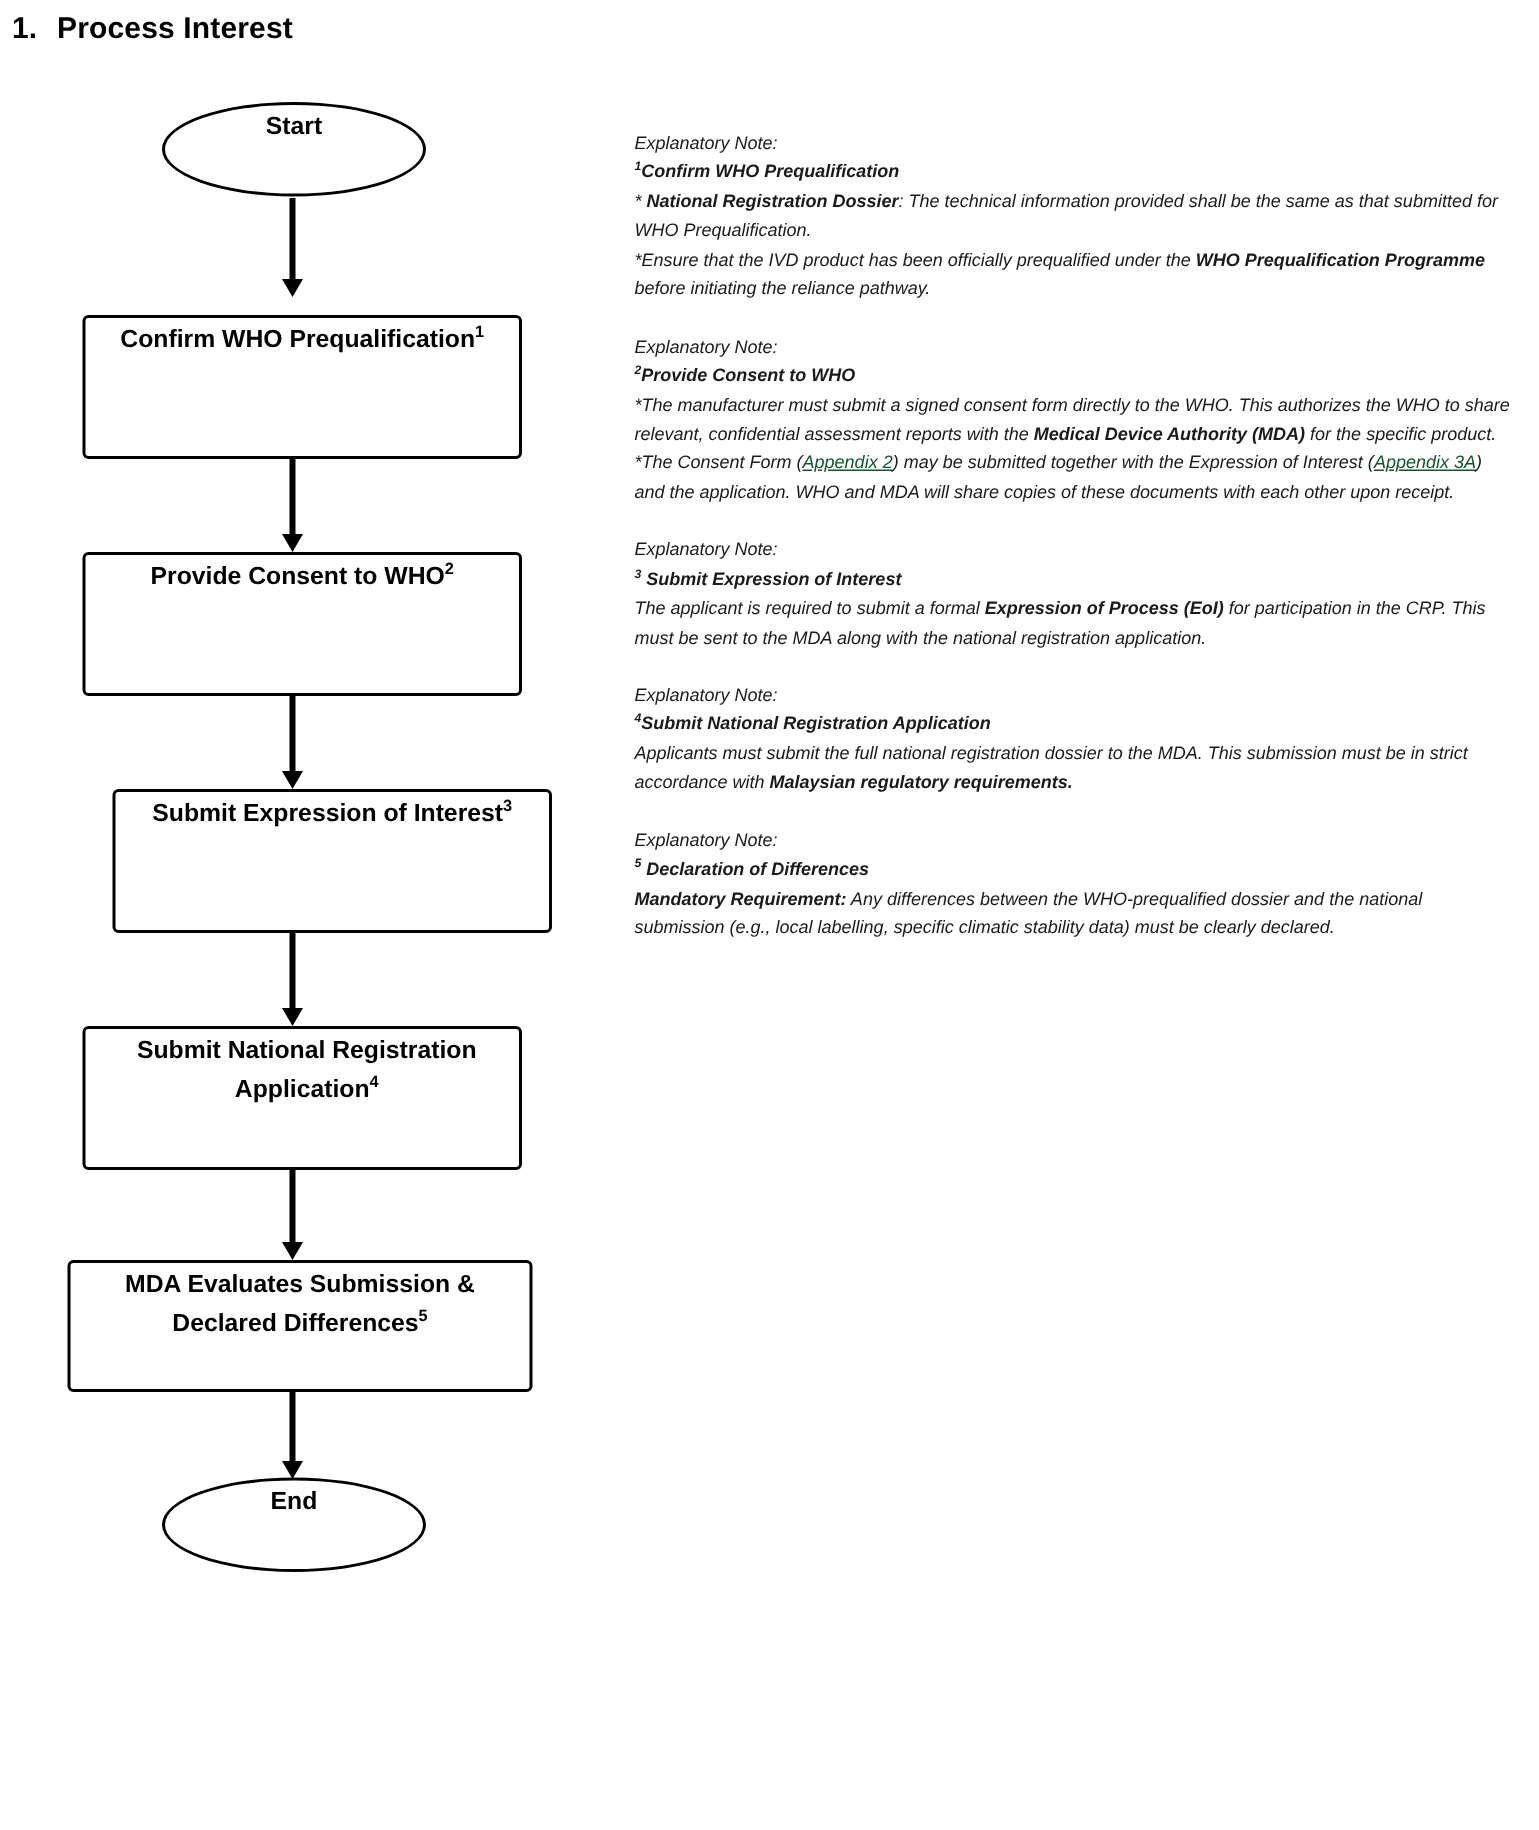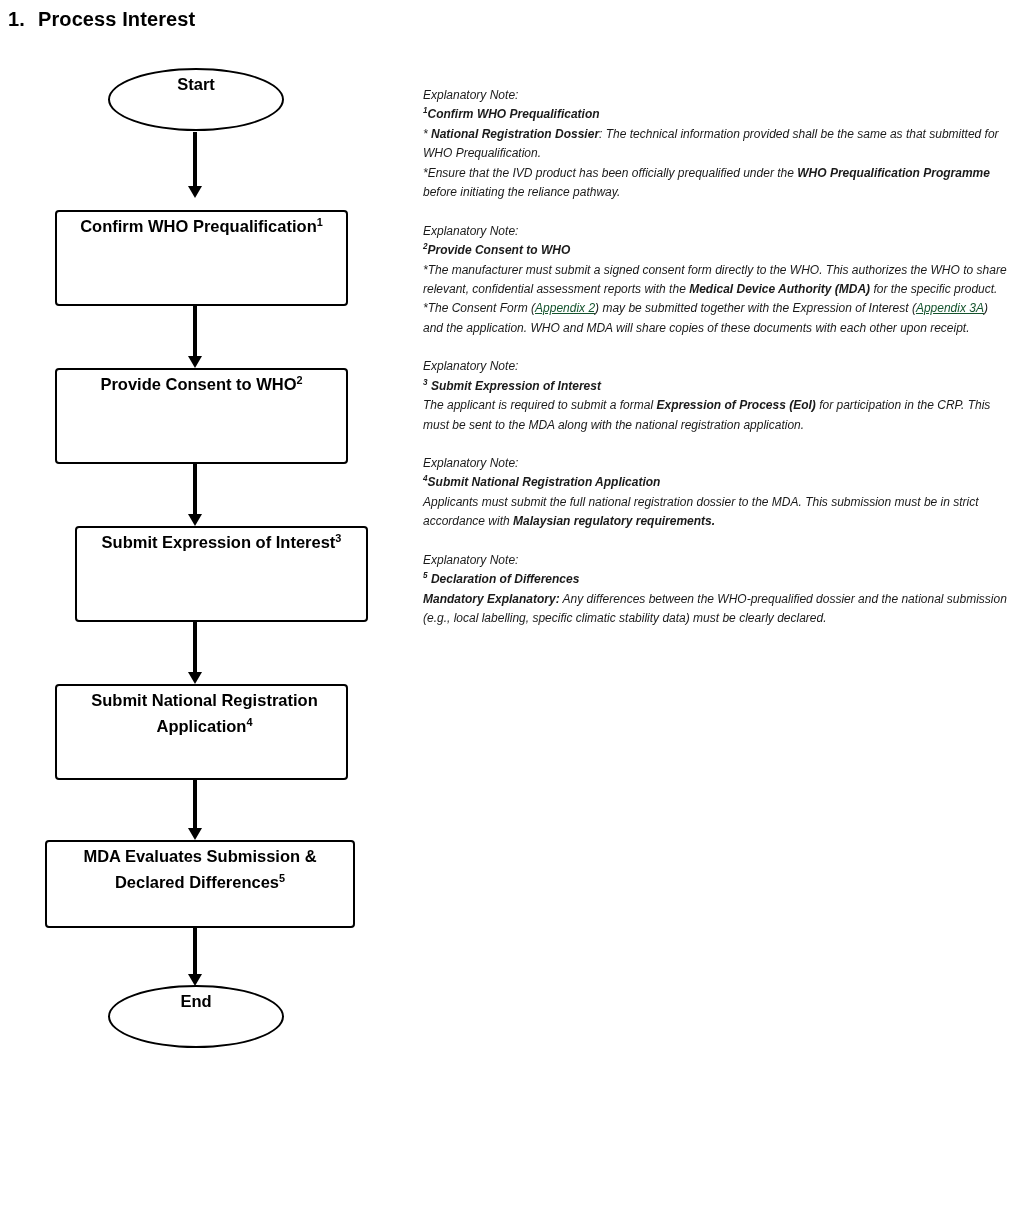--- a/index.html
+++ b/index.html
@@ -226,16 +226,16 @@
 
   <div class="note-block">
     <div class="note-label">Explanatory Note:</div>
     <div class="note-title"><sup class="fn">4</sup><span>Submit National Registration Application</span></div>
     <div class="note-body">Applicants must submit the full national registration dossier to the MDA. This submission must be in strict accordance with <b>Malaysian regulatory requirements.</b></div>
   </div>
 
   <div class="note-block">
     <div class="note-label">Explanatory Note:</div>
     <div class="note-title"><sup class="fn">5</sup> <span>Declaration of Differences</span></div>
-    <div class="note-body"><b>Mandatory Explanatory:</b> Any differences between the WHO-prequalified dossier and the national submission (e.g., local labelling, specific climatic stability data) must be clearly declared.</div>
+    <div class="note-body"><b>Mandatory Requirement:</b> Any differences between the WHO-prequalified dossier and the national submission (e.g., local labelling, specific climatic stability data) must be clearly declared.</div>
   </div>
 
 </div>
 
 </body></html>

